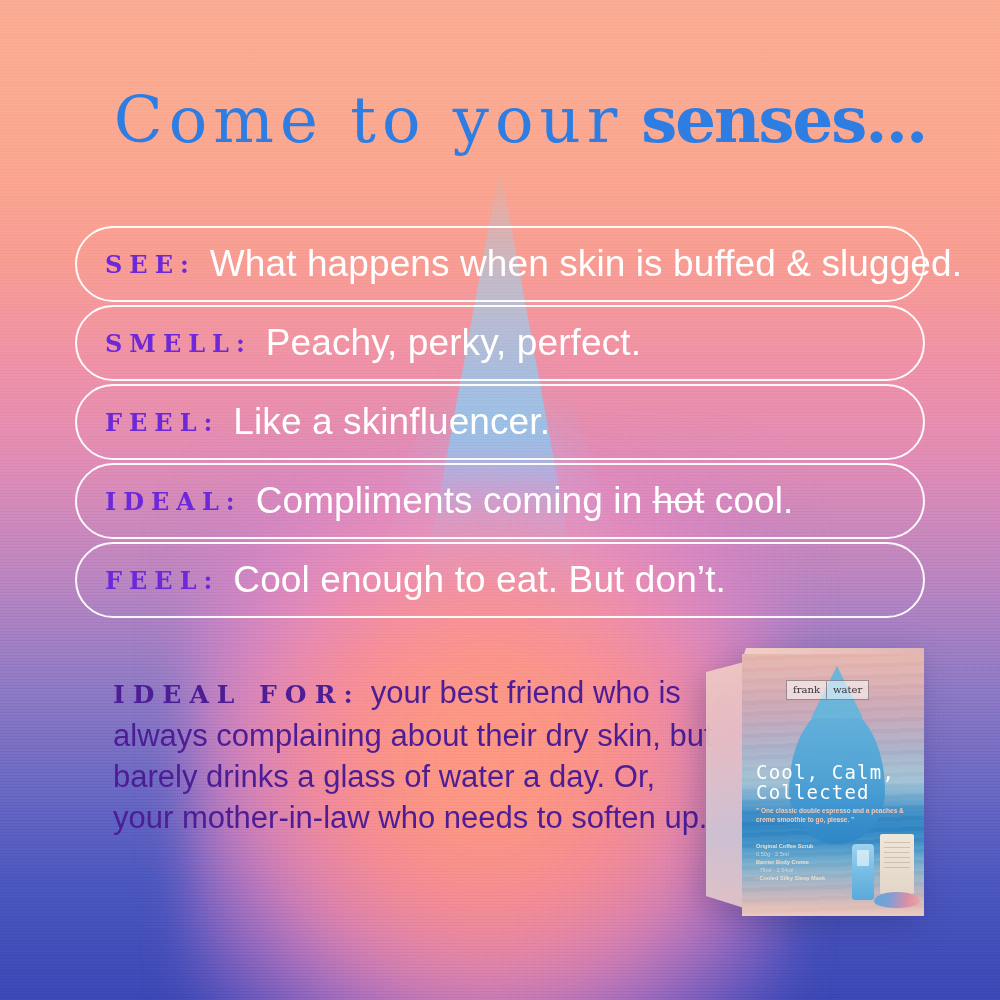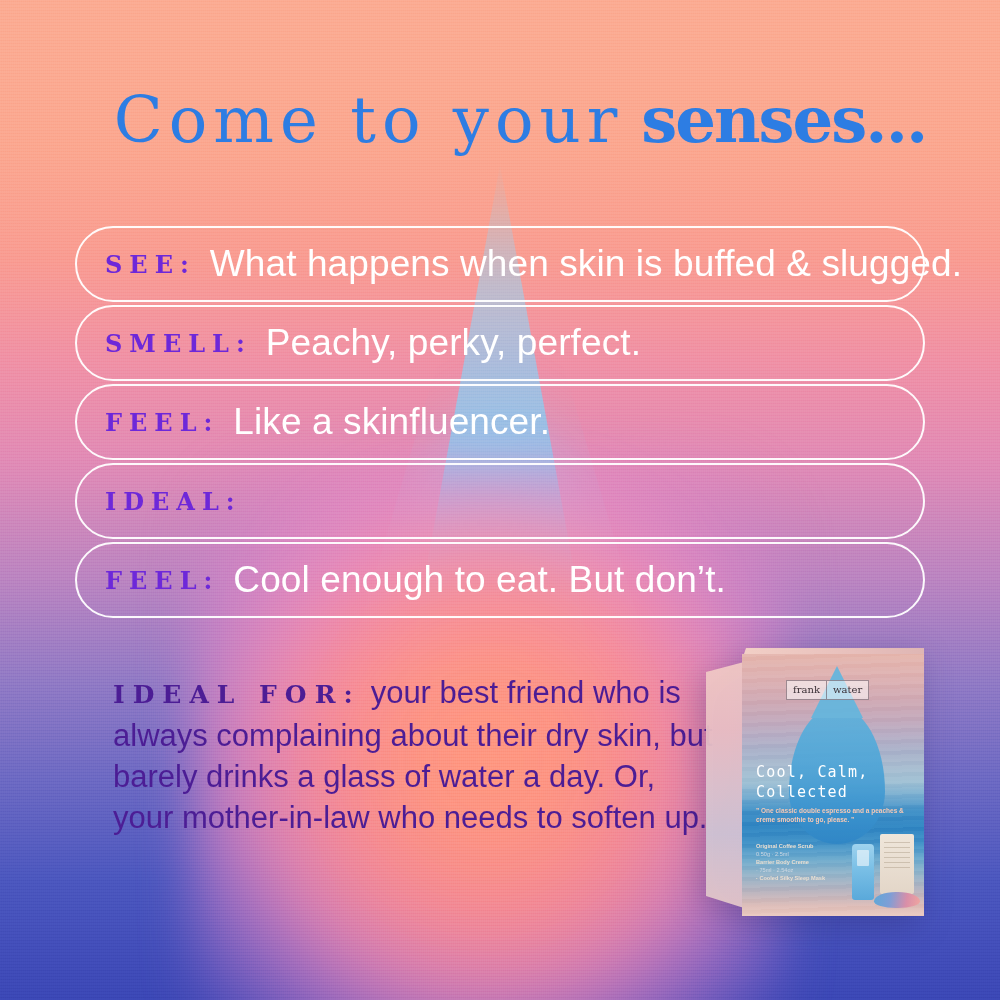--- a/index.html
+++ b/index.html
@@ -257,21 +257,21 @@
     font-family:"DejaVu Serif", serif;
     font-size:10px;
     color:#3a3036;
     line-height:1;
   }
   .box-logo span{ padding:4px 6px; }
   .box-logo span:first-child{ border-right:1px solid rgba(90,70,80,.55); }
   .box-title{
     position:absolute; left:14px; top:108px; width:160px;
     font-family:"DejaVu Sans Mono", monospace;
-    font-size:15px;
+    font-size:19px;
     line-height:20px;
     letter-spacing:1.2px;
     color:#ffffff;
   }
   .box-quote{
     position:absolute; left:14px; top:152px; width:150px;
     font-family:"Liberation Sans", sans-serif;
     font-weight:bold;
     font-size:6.5px;
     line-height:9px;
@@ -353,20 +353,21 @@
         <span class="pill-text">Peachy, perky, perfect.</span>
       </div>
 
       <div class="pill">
         <span class="pill-label">FEEL:</span>
         <span class="pill-text">Like a skinfluencer.</span>
       </div>
 
       <div class="pill">
         <span class="pill-label">IDEAL:</span>
+        <span class="pill-text"><span>Compliments coming in </span><span class="strike">hot</span><span> cool.</span></span>
       </div>
 
       <div class="pill">
         <span class="pill-label">FEEL:</span>
         <span class="pill-text">Cool enough to eat. But don’t.</span>
       </div>
 
     </div>
 
     <div id="ideal">

